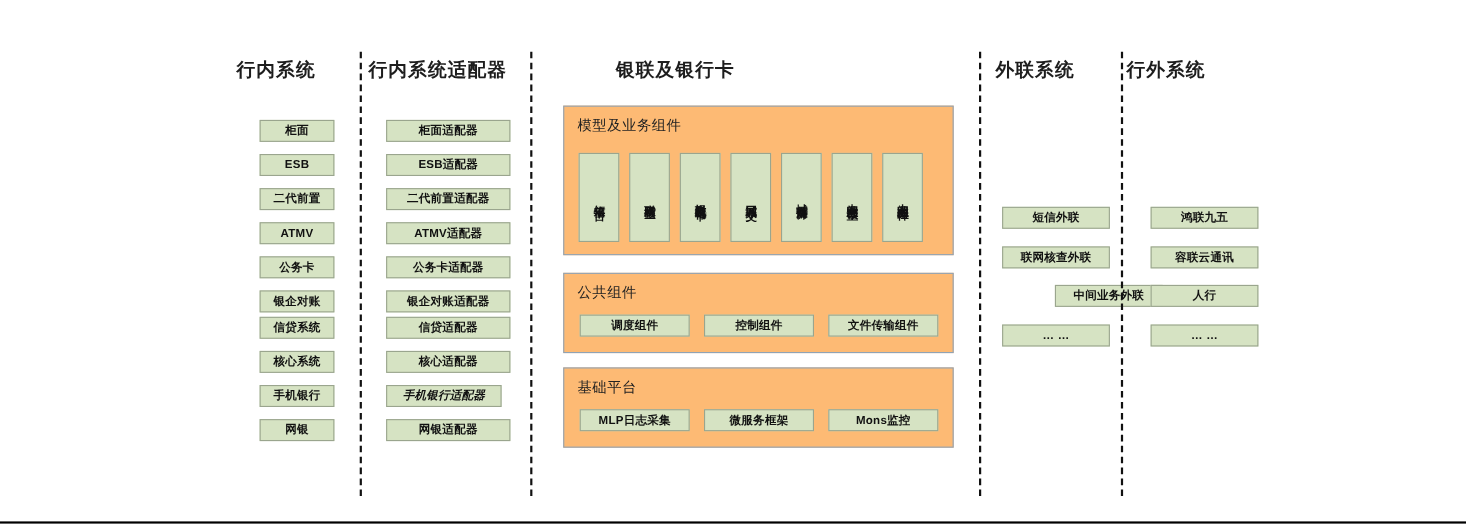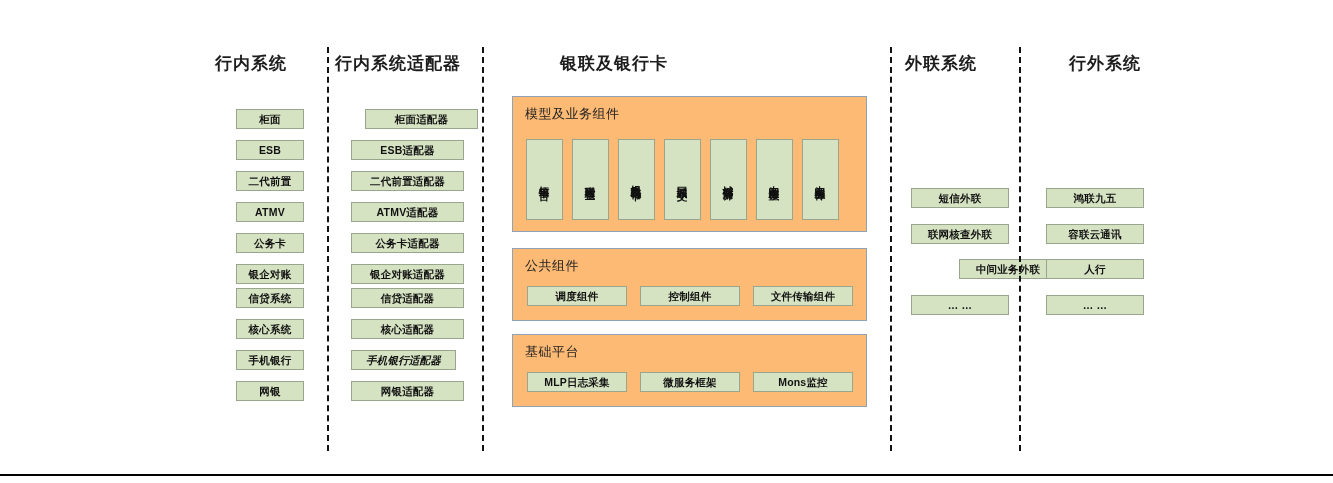--- a/index.html
+++ b/index.html
@@ -101,21 +101,21 @@
   <div class="gbox" style="left:236px; top:264px; width:68px; height:20px;">银企对账</div>
   <div class="gbox" style="left:236px; top:288px; width:68px; height:20px;">信贷系统</div>
   <div class="gbox" style="left:236px; top:319px; width:68px; height:20px;">核心系统</div>
   <div class="gbox" style="left:236px; top:350px; width:68px; height:20px;">手机银行</div>
   <div class="gbox" style="left:236px; top:381px; width:68px; height:20px;">网银</div>
 
   <div class="vdash" style="left:327px; top:47px; height:404px;"></div>
 
   <div class="col-header" style="left:335px; top:52px; width:145px;">行内系统适配器</div>
 
-  <div class="gbox" style="left:365px; top:109px; width:113px; height:20px;">柜面适配器</div>
+  <div class="gbox" style="left:351px; top:109px; width:113px; height:20px;">柜面适配器</div>
   <div class="gbox" style="left:351px; top:140px; width:113px; height:20px;">ESB适配器</div>
   <div class="gbox" style="left:351px; top:171px; width:113px; height:20px;">二代前置适配器</div>
   <div class="gbox" style="left:351px; top:202px; width:113px; height:20px;">ATMV适配器</div>
   <div class="gbox" style="left:351px; top:233px; width:113px; height:20px;">公务卡适配器</div>
   <div class="gbox" style="left:351px; top:264px; width:113px; height:20px;">银企对账适配器</div>
   <div class="gbox" style="left:351px; top:288px; width:113px; height:20px;">信贷适配器</div>
   <div class="gbox" style="left:351px; top:319px; width:113px; height:20px;">核心适配器</div>
   <div class="gbox" style="left:351px; top:350px; width:105px; height:20px;font-style:italic;">手机银行适配器</div>
   <div class="gbox" style="left:351px; top:381px; width:113px; height:20px;">网银适配器</div>
 
@@ -152,21 +152,21 @@
 
   <div class="col-header" style="left:905px; top:52px; width:110px;">外联系统</div>
 
   <div class="gbox" style="left:911px; top:188px; width:98px; height:20px;">短信外联</div>
   <div class="gbox" style="left:911px; top:224px; width:98px; height:20px;">联网核查外联</div>
   <div class="gbox" style="left:911px; top:259px; width:98px; height:20px;margin-left:48px;">中间业务外联</div>
   <div class="gbox" style="left:911px; top:295px; width:98px; height:20px;">… …</div>
 
   <div class="vdash" style="left:1019px; top:47px; height:404px;"></div>
 
-  <div class="col-header" style="left:1069px; top:52px; width:110px;">行外系统</div>
+  <div class="col-header" style="left:1024px; top:52px; width:110px;">行外系统</div>
 
   <div class="gbox" style="left:1046px; top:188px; width:98px; height:20px;">鸿联九五</div>
   <div class="gbox" style="left:1046px; top:224px; width:98px; height:20px;">容联云通讯</div>
   <div class="gbox" style="left:1046px; top:259px; width:98px; height:20px;">人行</div>
   <div class="gbox" style="left:1046px; top:295px; width:98px; height:20px;">… …</div>
 
   <div class="hrule" style="top:474px;"></div>
 
 </div>
 

